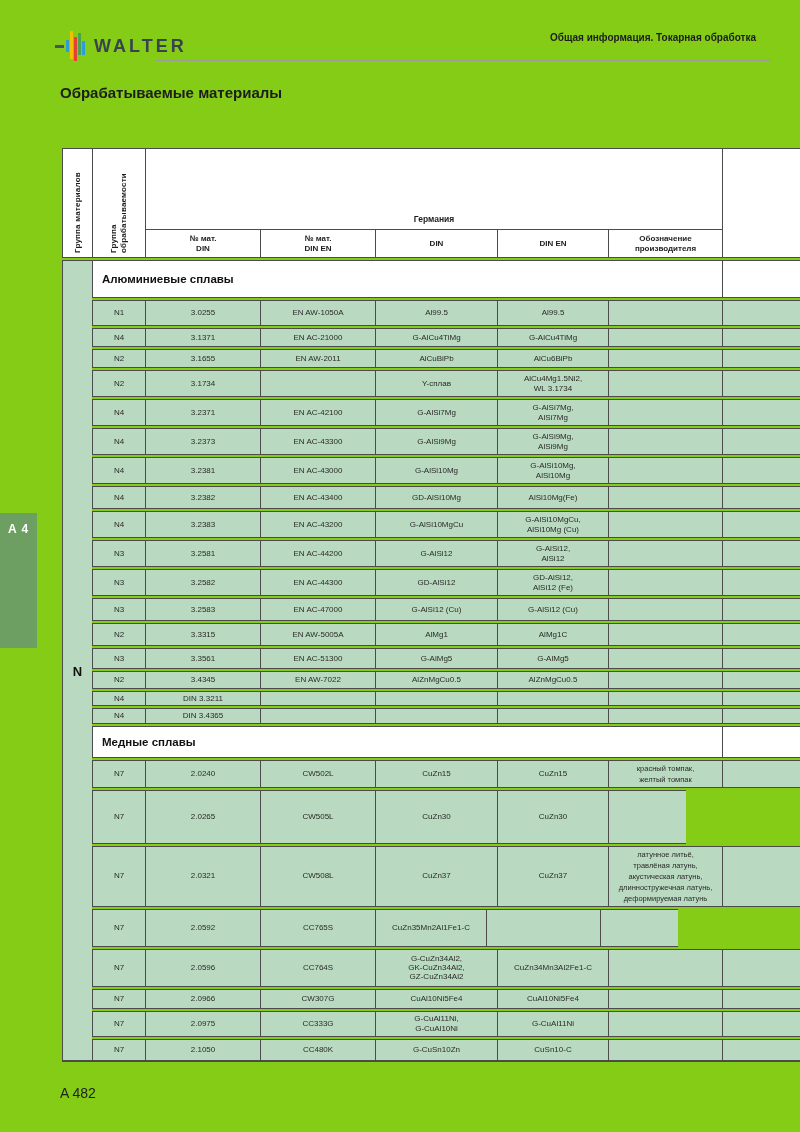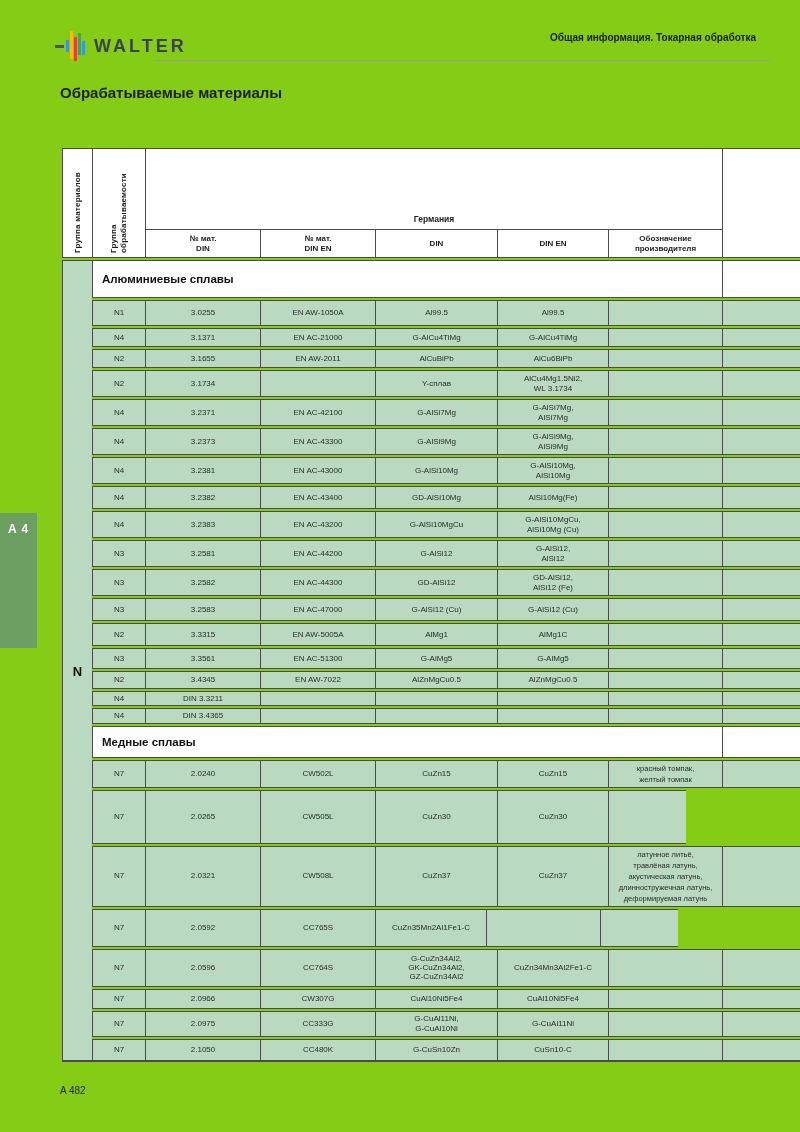--- a/index.html
+++ b/index.html
@@ -46,21 +46,21 @@
   .section-title{width:630px;display:flex;align-items:center;padding-left:9px;
     font-weight:bold;font-size:11.5px;color:#111}
   .section-extra{width:78px}
   .row{display:flex;margin-bottom:2px}
   .row .cell{display:flex;align-items:center;justify-content:center;text-align:center;
     font-size:8px;line-height:9.3px;white-space:pre-line;padding:2px;color:#2a2a2a}
   .row .producer{font-size:7.5px;line-height:11px}
   #rows .row:last-child{margin-bottom:0}
   #rows .row:last-child .cell{border-bottom-width:2px}
 
-  .footer{position:absolute;left:60px;top:1085px;font-size:10px;color:#222}
+  .footer{position:absolute;left:60px;top:1085px;font-size:14px;color:#222}
 </style>
 </head>
 <body>
 
 <div class="page">
 
   <div class="logo">
     <div class="logo-mark">
       <div class="ldash" id="ldash" style="background: rgb(74, 84, 94);"></div>
       <div class="lbar" style="left: 11px; top: 9px; height: 12px; background: rgb(47, 155, 216);"></div>

